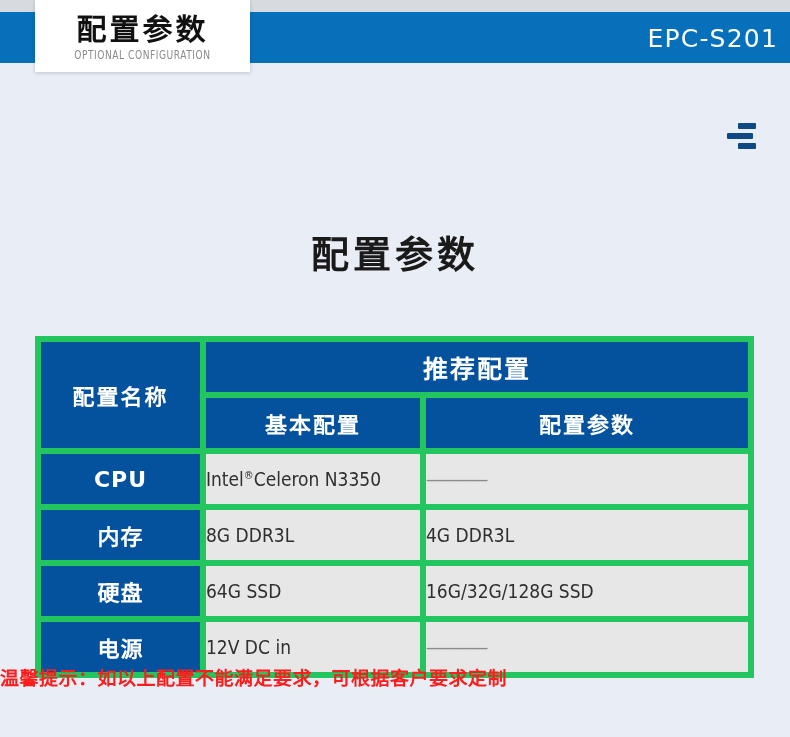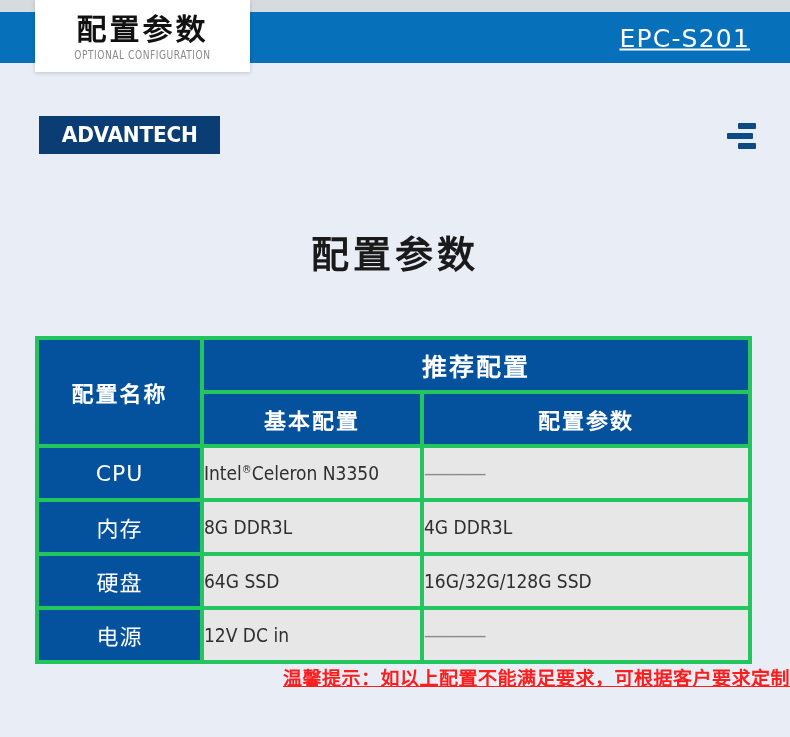--- a/index.html
+++ b/index.html
@@ -26,29 +26,28 @@
   }
   .banner {
     position: absolute;
     top: 12px; left: 0;
     width: 790px;
     height: 51px;
     background: #0671ba;
   }
   .banner-model {
     position: absolute;
-    right: 40px;
+    right: 12px;
     top: 50%;
     transform: translateY(-50%);
     color: #ffffff;
     font-size: 25px;
     letter-spacing: 1.2px;
     font-family: "DejaVu Sans", "Liberation Sans", sans-serif;
     white-space: nowrap;
-    text-decoration: underline;
   }
 
   
   .badge {
     position: absolute;
     left: 35px;
     top: 0;
     width: 215px;
     height: 72px;
     background: #ffffff;
@@ -142,21 +141,21 @@
   
   .spec-table {
     position: absolute;
     left: 35px;
     top: 336px;
     width: 715px;
     border-collapse: collapse;
     table-layout: fixed;
   }
   .spec-table td {
-    border: 4px solid #22c55e;
+    border: 6px solid #22c55e;
     padding: 0;
     height: 50px;
     vertical-align: middle;
   }
   .col-name  { width: 165px; }
   .col-basic { width: 220px; }
   .col-opt   { width: 328px; }
 
   .hd {
     background: #04529d;
@@ -180,21 +179,21 @@
   .hd-name {
     font-size: 22px;
     font-weight: bold;
     letter-spacing: 2px;
   }
   .rowlabel {
     background: #04529d;
     color: #ffffff;
     text-align: center;
     font-size: 22px;
-    font-weight: normal;
+    font-weight: bold;
     letter-spacing: 1px;
     font-family: "DejaVu Sans", "Liberation Sans", sans-serif;
   }
   .cell {
     background: #e7e7e7;
     color: #2f2f2f;
     font-size: 19px;
     padding-left: 28px;
     font-family: "DejaVu Sans Condensed", "DejaVu Sans", sans-serif;
     white-space: nowrap;
@@ -209,47 +208,43 @@
     color: #8b8b8b;
     letter-spacing: -2px;
   }
 
   
   .note {
     position: absolute;
     top: 663px;
     left: 0;
     width: 790px;
-    text-align: right;
+    text-align: left;
     color: #fc1d1d;
     font-size: 19px;
     font-weight: bold;
     letter-spacing: 0.5px;
     font-family: "DejaVu Sans", "Liberation Sans", sans-serif;
-    text-decoration: underline;
   }
 </style>
 </head>
 <body>
 
 <div class="top-strip"></div>
 
 <div class="banner">
   <div class="banner-model">EPC-S201</div>
 </div>
 
 <div class="badge">
   <div class="badge-title">配置参数</div>
   <div class="badge-sub">OPTIONAL CONFIGURATION</div>
 </div>
 
 <div class="navbar">
-  <div class="logo">
-    <span class="logo-text">ADVANTECH</span>
-  </div>
   <div class="menu-btn">
     <span></span>
     <span></span>
     <span></span>
   </div>
 </div>
 
 <div class="page-title">配置参数</div>
 
 <table class="spec-table">

